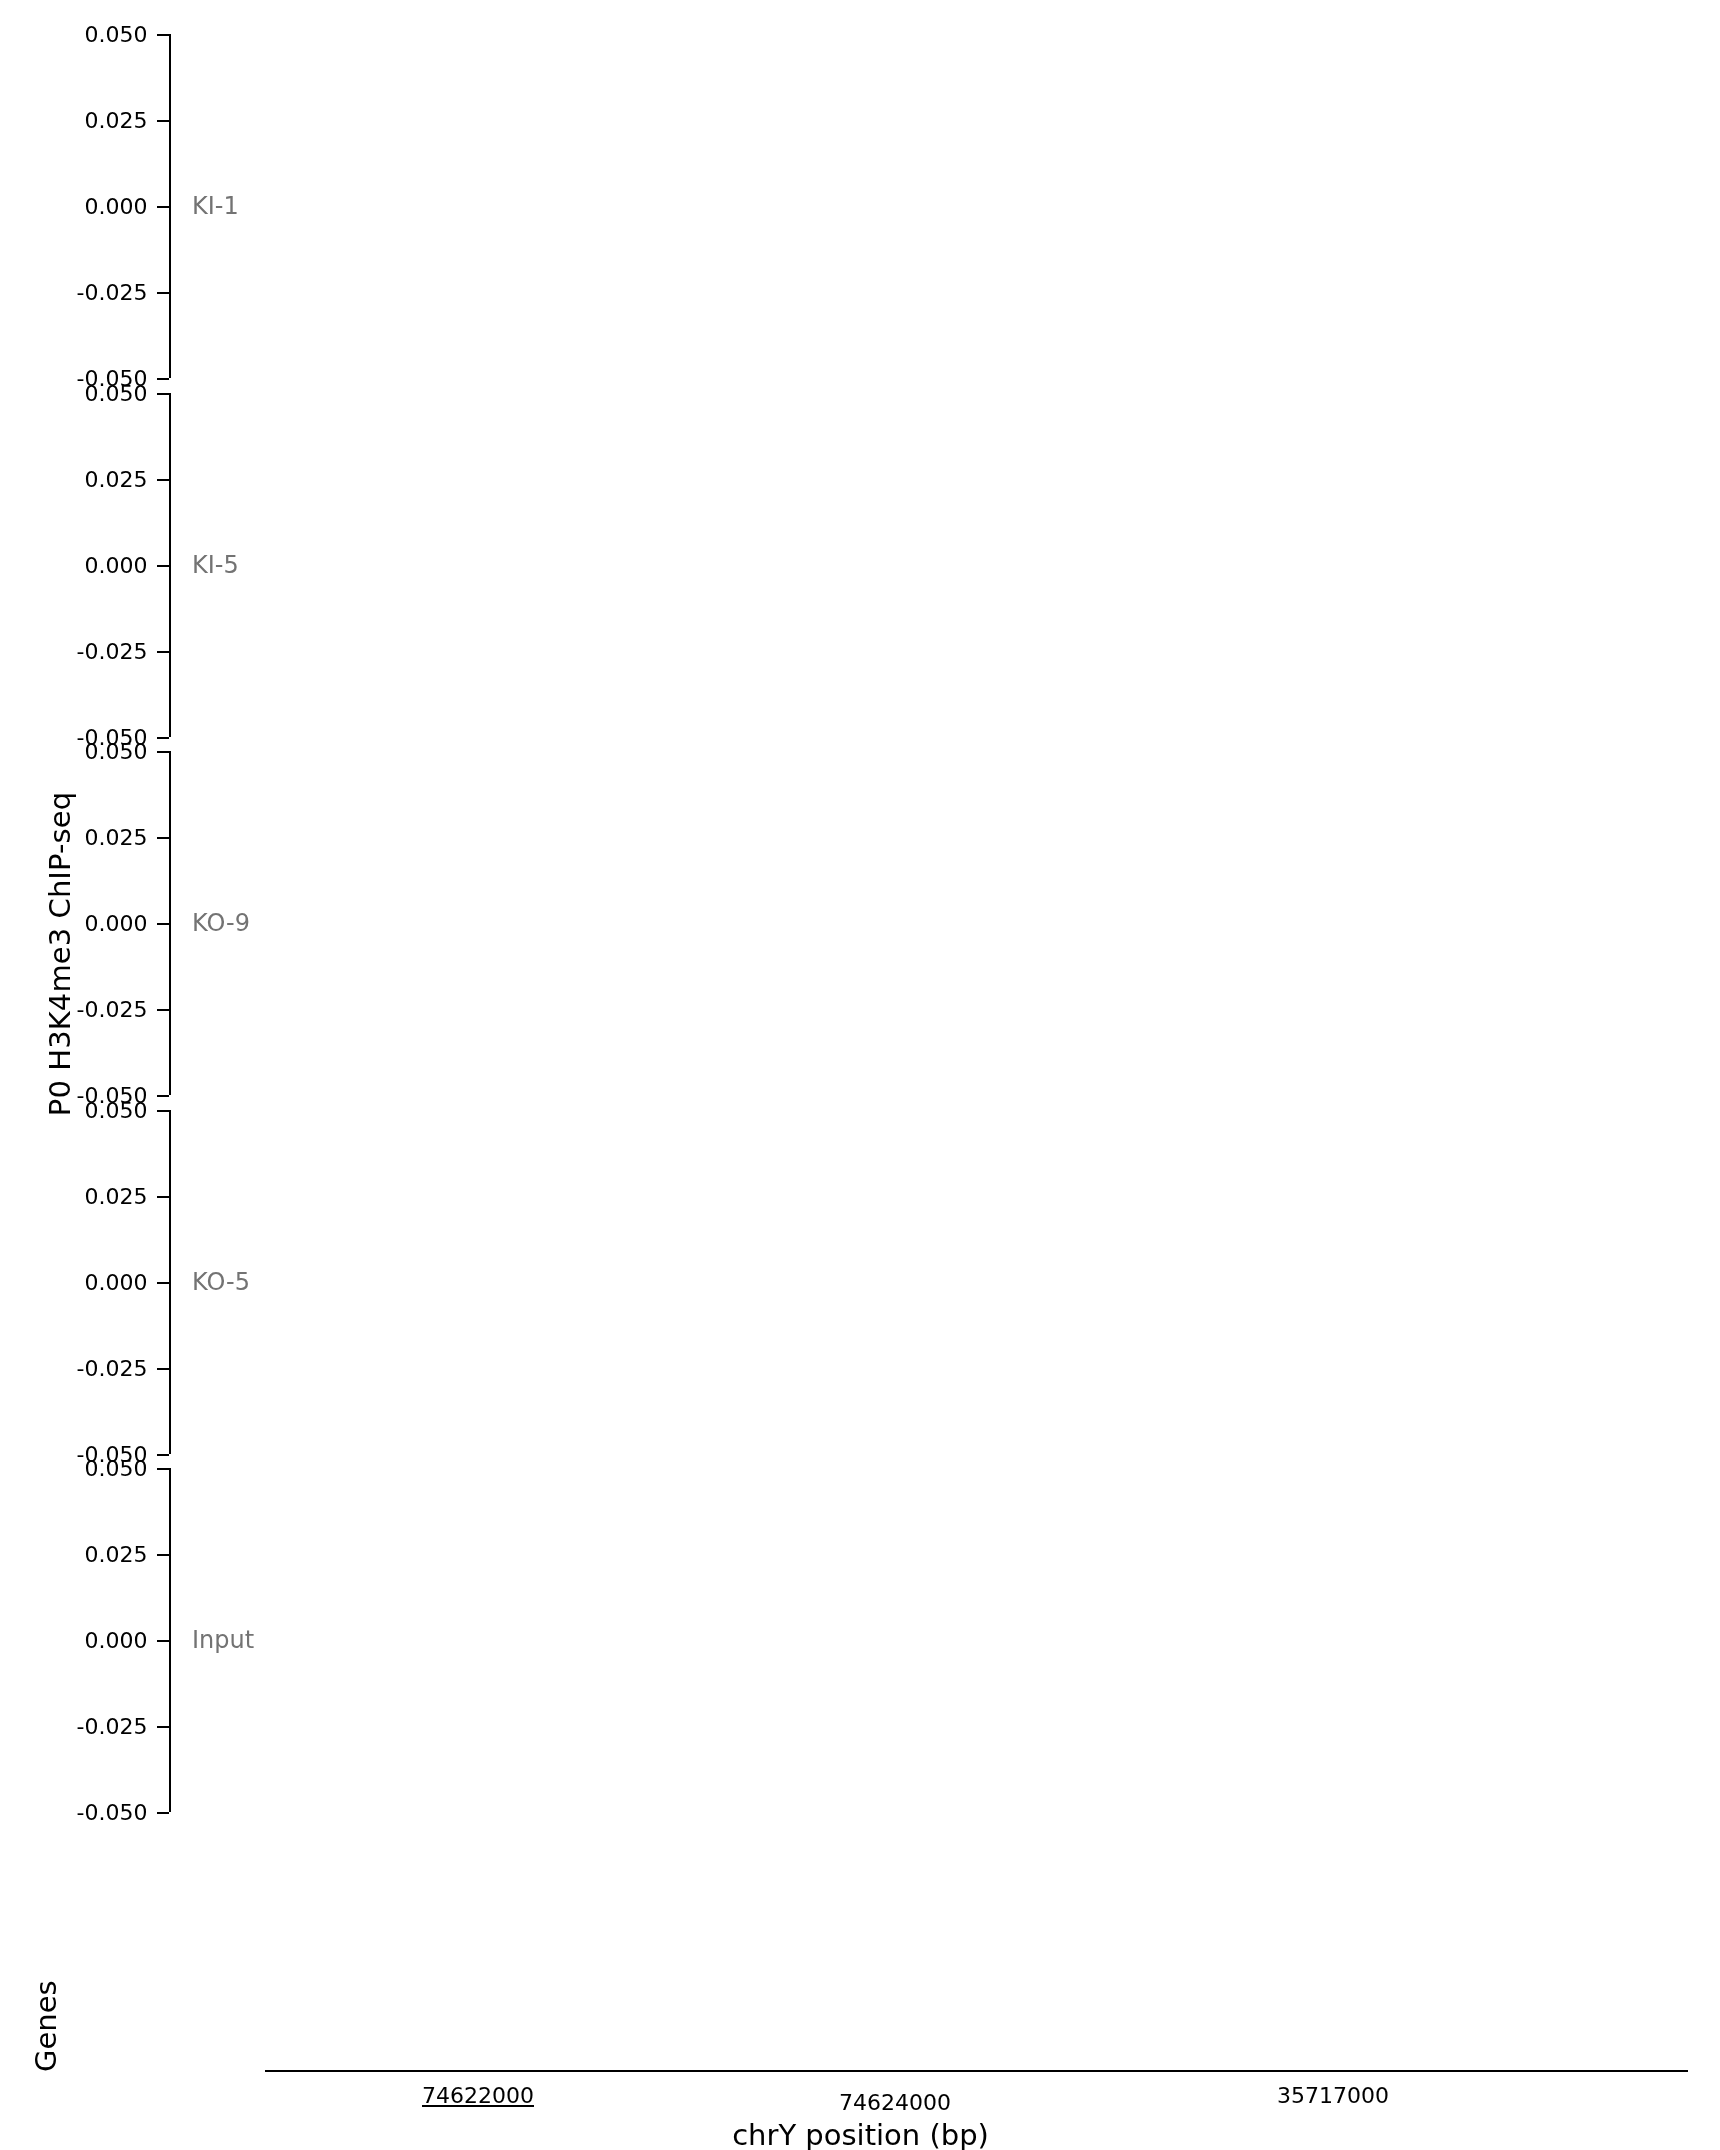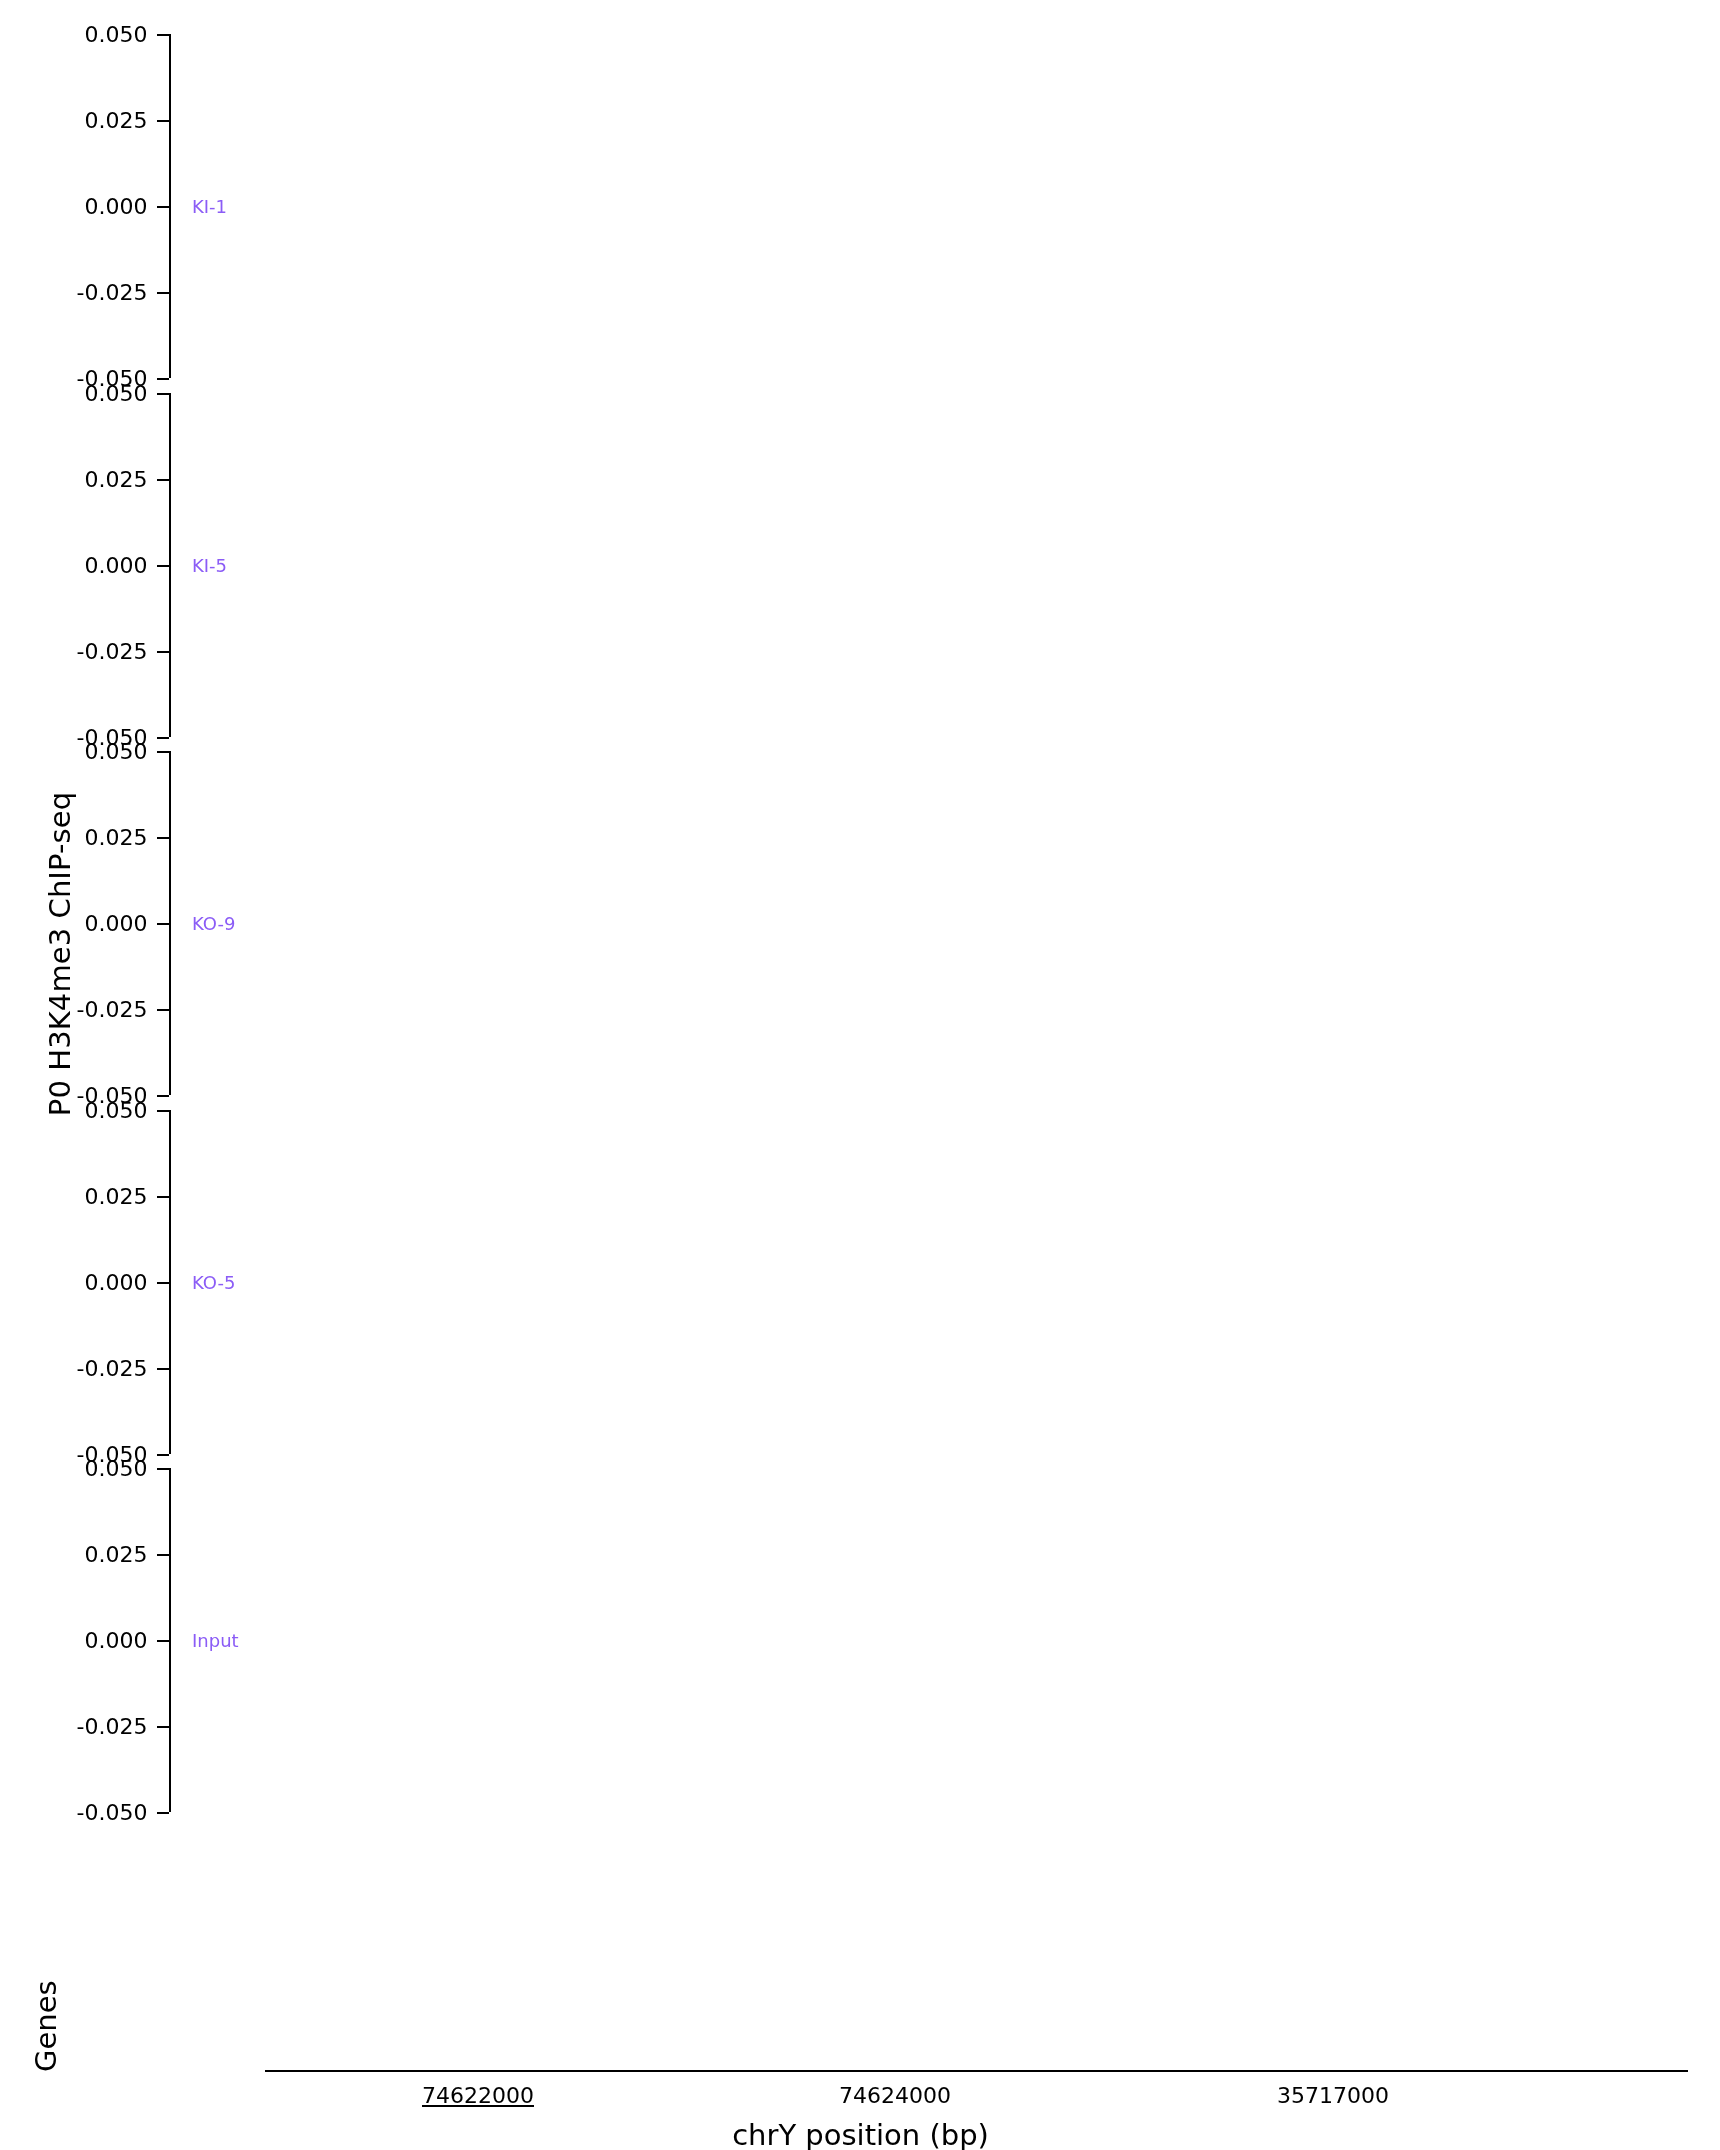--- a/index.html
+++ b/index.html
@@ -72,22 +72,22 @@
     right: 21.5px;
     top: 0;
     transform: translateY(-50%);
     font-size: 22px;
     white-space: nowrap;
     color: #000;
   }
   .tracklabel {
     position: absolute;
     left: 23px;
-    font-size: 18px;
-    color: #8b5cf6;
+    font-size: 24px;
+    color: #737373;
     transform: translateY(-50%);
     white-space: nowrap;
   }
 
   
   #genes-panel {
     position: absolute;
     left: 169px;
     top: 1878px;
     width: 1520px;
@@ -301,19 +301,19 @@
 
     <div class="tracklabel" style="top:50%">Input</div>
   </div>
 
   <div class="genes-ylabel">Genes</div>
 
 
   <div id="xaxis"></div>
 
   <div class="xticklabel" style="left:478px;text-decoration:underline;">74622000</div>
-  <div class="xticklabel" style="left:895px;">74624000</div>
+  <div class="xticklabel" style="left:895px;margin-top:7px;">74624000</div>
   <div class="xticklabel" style="left:1333px;">35717000</div>
 
   <div id="xlabel">chrY position (bp)</div>
 
 </div>
 
 
 </body></html>

